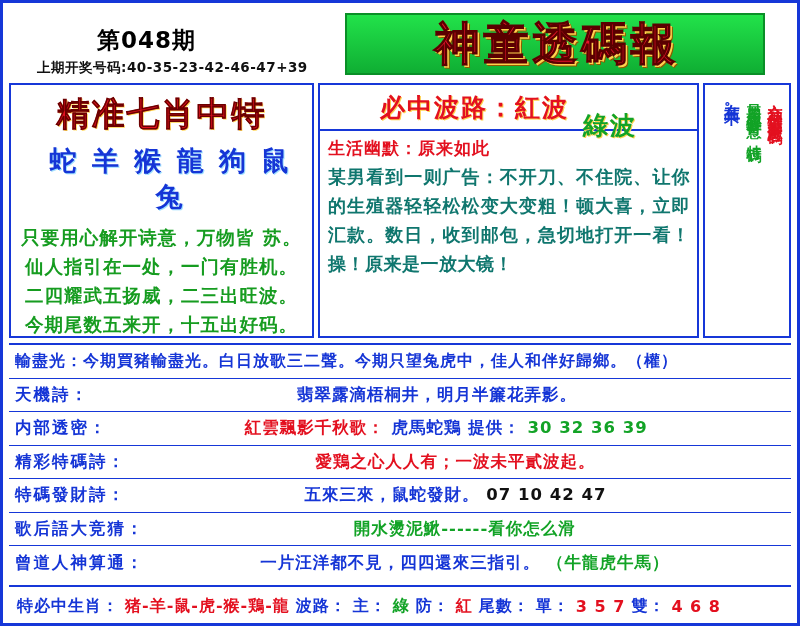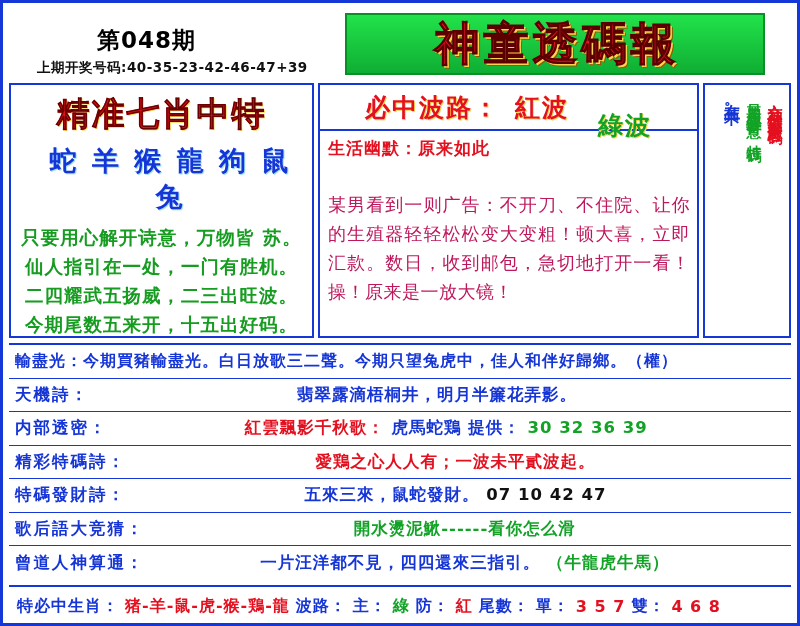--- a/index.html
+++ b/index.html
@@ -86,35 +86,33 @@
   
   .panel-center{
     position:absolute;left:309px;top:0px;width:381px;height:255px;
     border:2px solid #1637d8;box-sizing:border-box;background:#fff;
   }
   .pc-head{
     height:44px;border-bottom:2px solid #1637d8;
     display:flex;align-items:center;justify-content:center;
     font-size:25px;font-weight:bold;color:#e3101f;letter-spacing:2px;
     text-shadow:1px 1px 0 #ffd24d;
-    gap:15px;
   }
   .pc-head .wave1{color:#e3101f;}
   .pc-head .wave2{color:#12a326;margin-left:14px;margin-top:36px;}
   .pc-joke{
     padding:5px 6px 0 8px;
     font-size:17px;font-weight:bold;color:#e3101f;
     letter-spacing:1px;line-height:24px;
   }
   .pc-body{
     padding:2px 7px 0 8px;
-    font-size:18px;font-weight:normal;color:#be185d;
+    font-size:18px;font-weight:bold;color:#0f766e;
     line-height:29px;letter-spacing:0.5px;
     text-align:justify;
-    margin-top:28px;
   }
 
   
   .panel-right{
     position:absolute;left:694px;top:0px;width:88px;height:255px;
     border:2px solid #1637d8;box-sizing:border-box;background:#fff;
     display:flex;flex-direction:row-reverse;justify-content:flex-start;
     padding:6px 4px;
   }
   .vcol{

